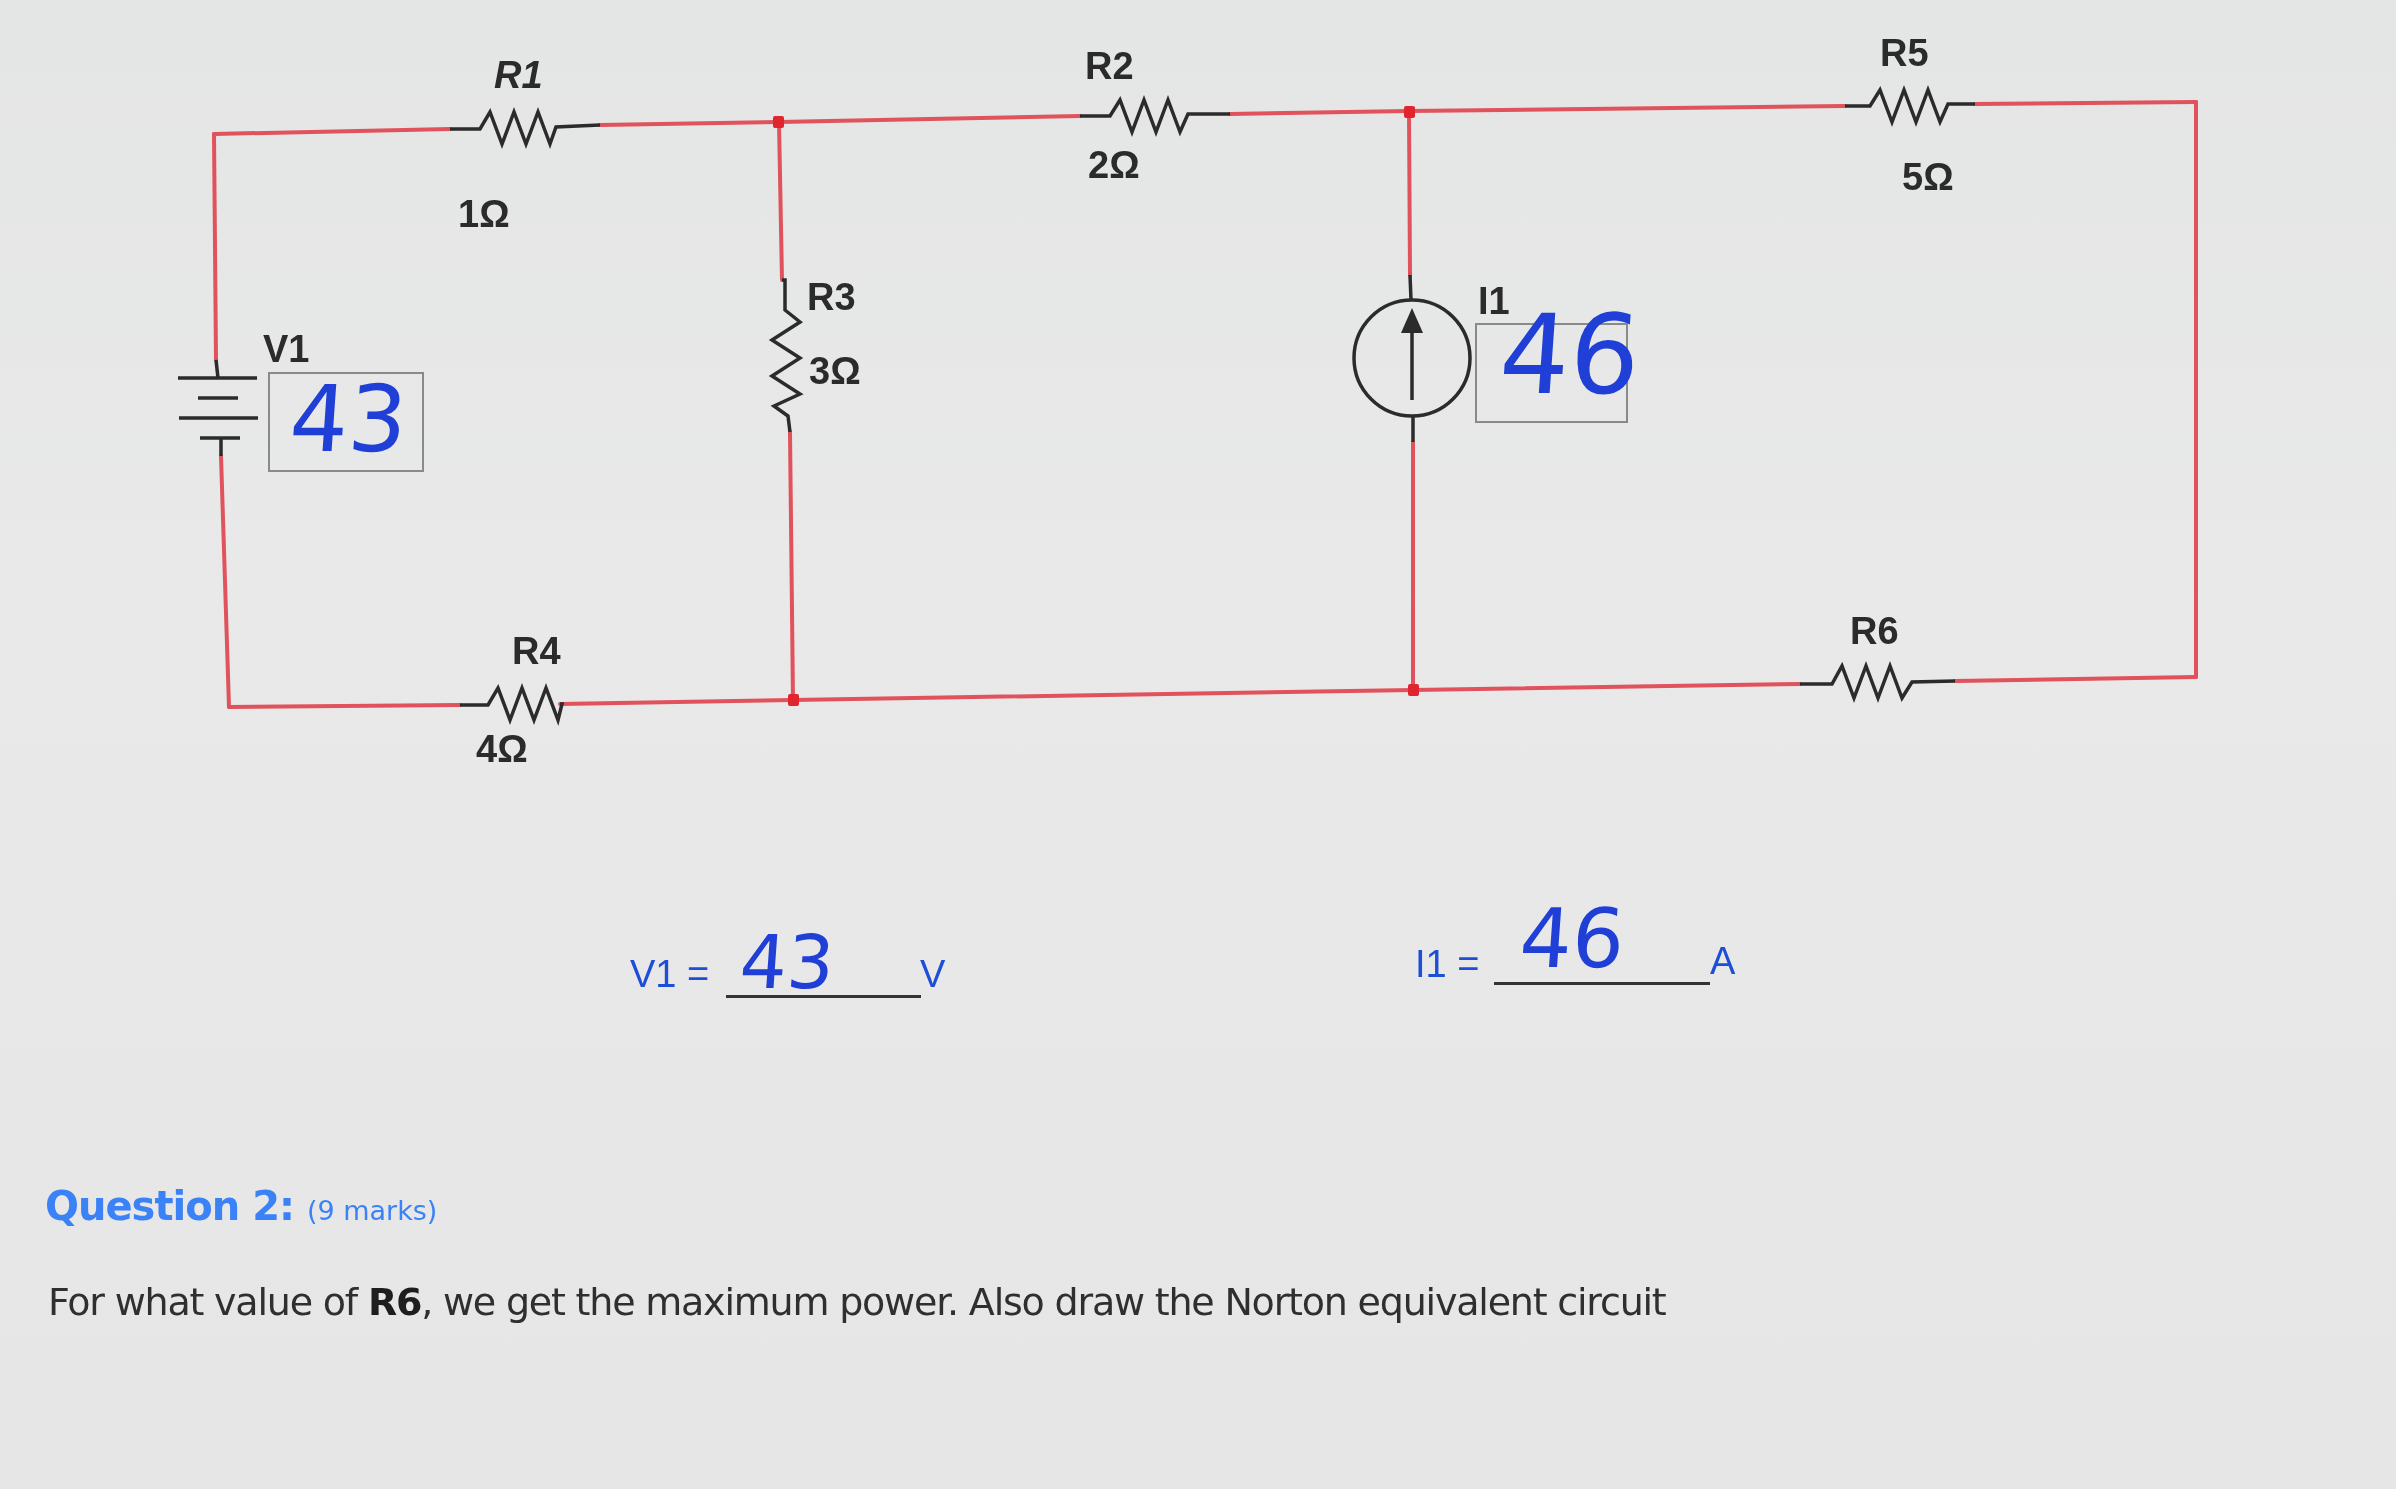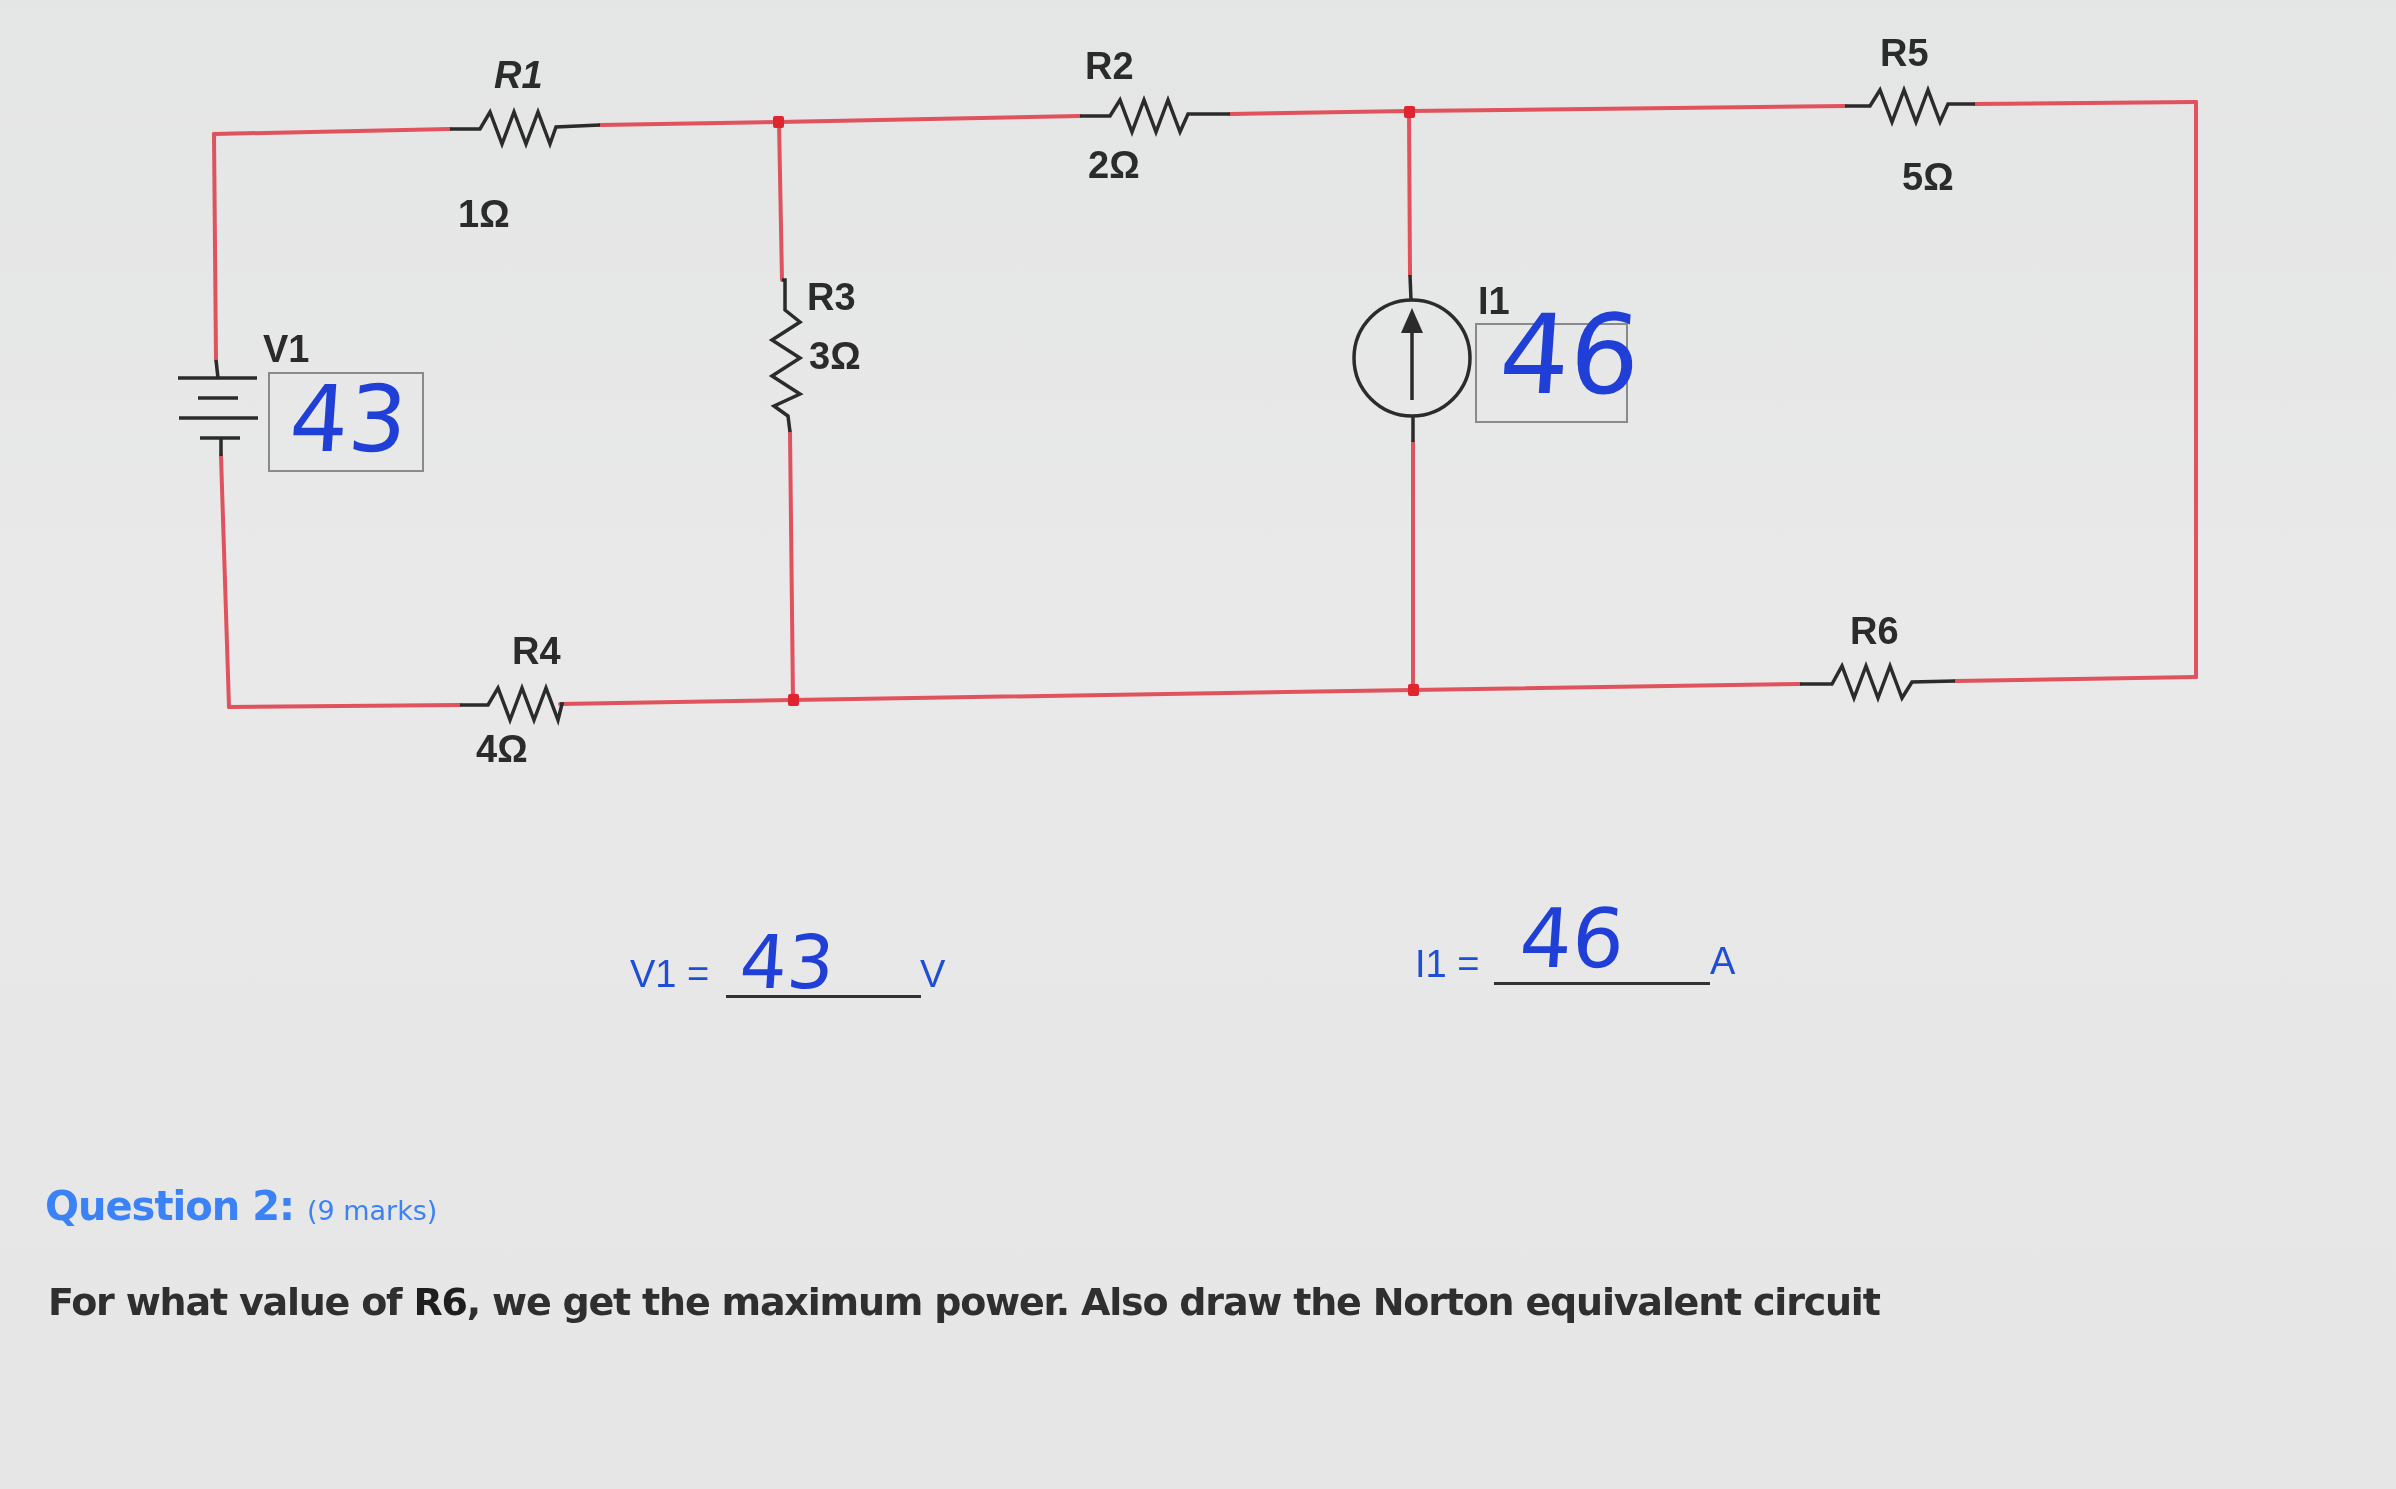--- a/index.html
+++ b/index.html
@@ -28,21 +28,21 @@
   .uline { position:absolute; height:3px; background:#333; }
   .q-title {
     position:absolute; left:45px; top:1183px;
     font-family:"DejaVu Sans", sans-serif; font-weight:bold;
     font-size:40px; color:#3b82f6; white-space:nowrap; letter-spacing:-1px;
   }
   .q-marks { font-weight:normal; font-size:27px; letter-spacing:0; }
   .q-body {
     position:absolute; left:48px; top:1280px;
     font-family:"DejaVu Sans", sans-serif; font-size:38px; color:#2f2f2f;
-    white-space:nowrap; letter-spacing:-1.2px;font-weight:bold;
+    white-space:nowrap; letter-spacing:-1.2px;
   }
   .q-body b { color:#1e1e1e; }
 </style>
 </head>
 <body>
 
 <svg id="canvas" width="2396" height="1489" viewBox="0 0 2396 1489">
   <g fill="none" stroke="#e0525c" stroke-width="4" stroke-linecap="round">
 
     <polyline points="214,134 216,360"></polyline>
@@ -109,21 +109,21 @@
 <div class="lbl" style="left:494px;top:56px;font-style:italic;">R1</div>
 <div class="lbl" style="left:458px;top:154px;margin-top:41px;">1Ω</div>
 
 <div class="lbl" style="left:1085px;top:47px;">R2</div>
 <div class="lbl" style="left:1088px;top:146px;">2Ω</div>
 
 <div class="lbl" style="left:1880px;top:34px;">R5</div>
 <div class="lbl" style="left:1902px;top:130px;margin-top:28px;">5Ω</div>
 
 <div class="lbl" style="left:807px;top:278px;">R3</div>
-<div class="lbl" style="left:809px;top:337px;text-align:right;">3Ω</div>
+<div class="lbl" style="left:809px;top:352px;text-align:right;">3Ω</div>
 
 <div class="lbl" style="left:512px;top:632px;">R4</div>
 <div class="lbl" style="left:476px;top:730px;">4Ω</div>
 
 <div class="lbl" style="left:1850px;top:612px;">R6</div>
 
 <div class="lbl" style="left:263px;top:330px;">V1</div>
 <div class="valbox" style="left:268px;top:372px;width:156px;height:100px;"></div>
 <div class="hand" style="left:290px;top:374px;font-size:92px;">43</div>
 

